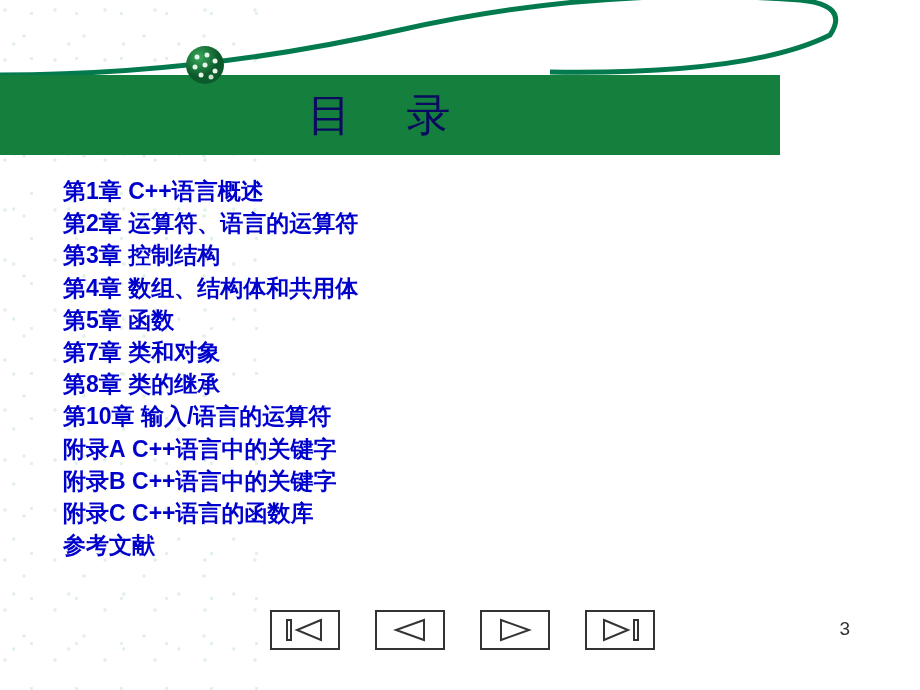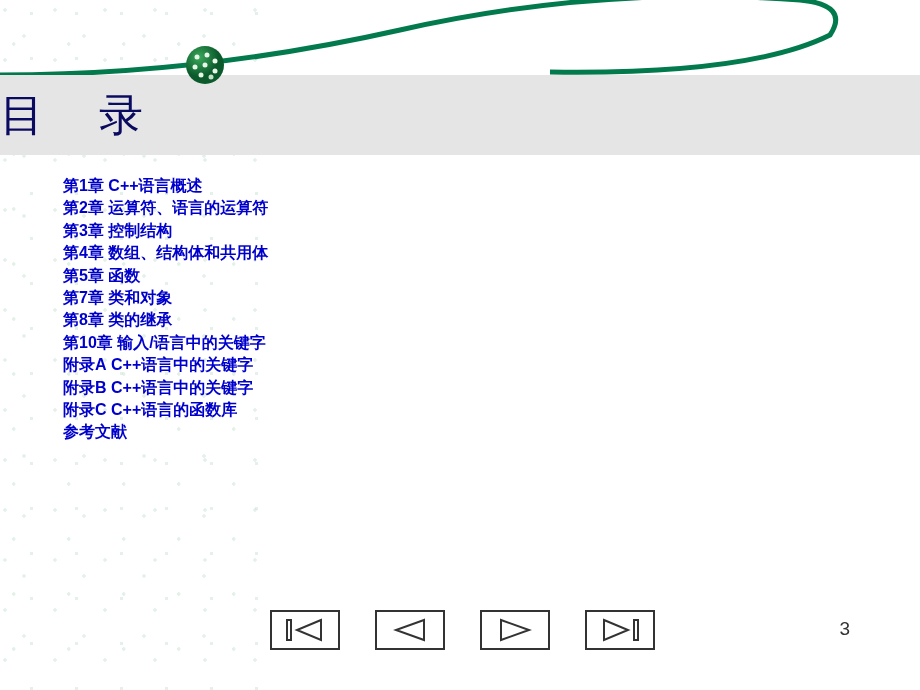--- a/index.html
+++ b/index.html
@@ -34,25 +34,26 @@
       top: -20px;
       left: 0;
       width: 920px;
       height: 120px;
       pointer-events: none;
     }
     .title-bar {
       position: absolute;
       top: 75px;
       left: 0;
-      width: 920px;
+      width: 780px;
       height: 80px;
-      background: #e5e5e5;
+      background: #15803d;
       display: flex;
       align-items: center;
+      justify-content: center;
     }
     .title-text {
       color: #0a0a60;
       font-size: 44px;
       letter-spacing: 22px;
       font-weight: normal;
       font-family: "SimSun", serif;
     }
     .ball {
       position: absolute;
@@ -63,21 +64,21 @@
       z-index: 10;
     }
     .toc {
       position: absolute;
       top: 175px;
       left: 63px;
       width: 500px;
     }
     .toc-item {
       color: #0000cc;
-      font-size: 16px;
+      font-size: 23px;
       line-height: 1.4;
       cursor: pointer;
       font-family: "SimSun", sans-serif;
       white-space: nowrap;
     }
     .toc-item .bold {
       font-weight: bold;
     }
     .nav-buttons {
       position: absolute;
@@ -138,21 +139,21 @@
 </div>
 
 <div class="toc" id="toc-container">
     <div class="toc-item"><span class="bold">第1章</span>  <span class="bold">C++语言概述</span></div>
     <div class="toc-item"><span class="bold">第2章</span>  <span class="bold">运算符、语言的运算符</span></div>
     <div class="toc-item"><span class="bold">第3章</span>  <span class="bold">控制结构</span></div>
     <div class="toc-item"><span class="bold">第4章</span>  <span class="bold">数组、结构体和共用体</span></div>
     <div class="toc-item"><span class="bold">第5章</span>  <span class="bold">函数</span></div>
     <div class="toc-item"><span class="bold">第7章</span>  <span class="bold">类和对象</span></div>
     <div class="toc-item"><span class="bold">第8章</span>  <span class="bold">类的继承</span></div>
-    <div class="toc-item"><span class="bold">第10章</span>  <span class="bold">输入/语言中的关键字</span></div>
+    <div class="toc-item"><span class="bold">第10章</span>  <span class="bold">输入/语言的运算符</span></div>
     <div class="toc-item"><span class="bold">附录A</span>  <span class="bold">C++语言中的关键字</span></div>
     <div class="toc-item"><span class="bold">附录B</span>  <span class="bold">C++语言中的关键字</span></div>
     <div class="toc-item"><span class="bold">附录C</span>  <span class="bold">C++语言的函数库</span></div>
     <div class="toc-item"><span class="bold">参考文献</span></div>
   </div>
 
 <div class="nav-buttons">
   <div class="nav-btn">
     <svg width="40" height="24" viewBox="0 0 40 24">
       <rect x="2" y="2" width="4" height="20" fill="none" stroke="#333" stroke-width="2"></rect>

